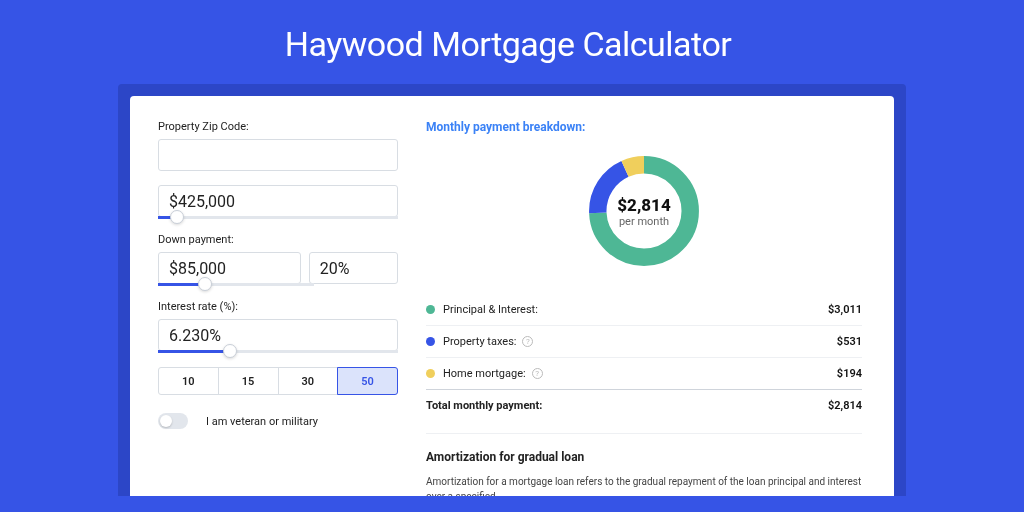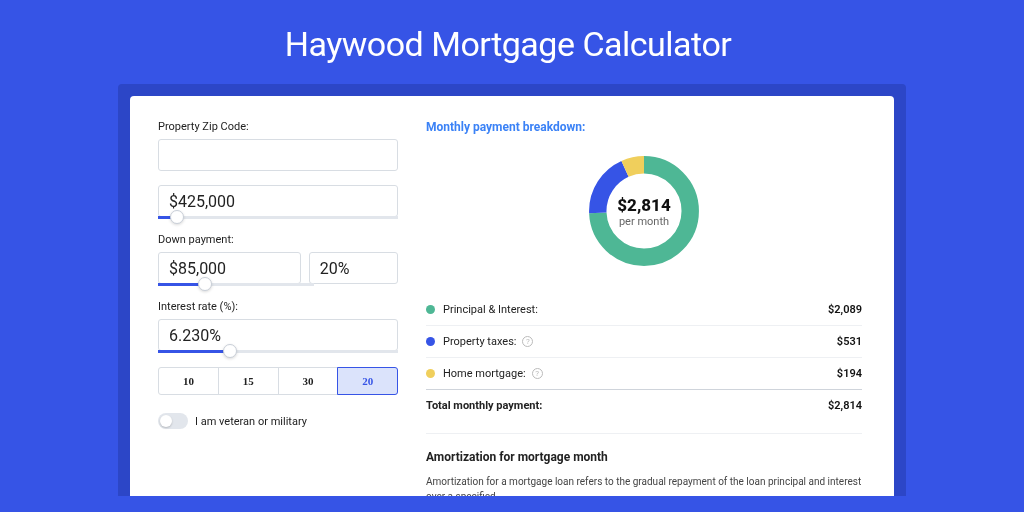--- a/index.html
+++ b/index.html
@@ -74,38 +74,38 @@
     background: #fff;
     border: 1px solid #c9cfd8;
     box-shadow: 0 1px 3px rgba(0,0,0,0.15);
     position: absolute;
     top: -6px;
     transform: translateX(-50%);
   }
   .row2 { display: flex; gap: 8px; }
   .row2 .field:first-child { flex: 1.8; }
   .row2 .field:last-child { flex: 1; }
-  .period-opts { display: flex; gap: 0; font-family: Liberation Serif, serif; }
+  .period-opts { display: flex; gap: 0; }
   .period-opt {
     flex: 1;
     height: 28px;
     border: 1px solid #d8dde3;
     display: flex;
     align-items: center;
     justify-content: center;
     font-size: 11px;
     font-weight: 600;
     color: #222;
     cursor: pointer;
     margin-left: -1px;
   }
   .period-opt:first-child { border-radius: 3px 0 0 3px; margin-left: 0; }
   .period-opt:last-child { border-radius: 0 3px 3px 0; }
   .period-opt.sel { background: #dbe3fb; border-color: #3654e6; color: #3654e6; position: relative; z-index: 1; }
-  .toggle-row { display: flex; align-items: center; gap: 7px; margin-top: 18px; }
+  .toggle-row { display: flex; align-items: center; gap: 18px; margin-top: 18px; }
   .toggle {
     width: 30px; height: 16px; border-radius: 10px;
     background: #e2e6ec; position: relative;
   }
   .toggle-knob {
     width: 12px; height: 12px; border-radius: 50%;
     background: #fff; position: absolute; top: 2px; left: 2px;
     box-shadow: 0 1px 2px rgba(0,0,0,0.2);
   }
   .toggle-label { font-size: 11px; color: #222; }
@@ -188,21 +188,21 @@
           <div class="slider-fill" style="width:30%"></div>
           <div class="slider-thumb" style="left:30%"></div>
         </div>
       </div>
 
       <div class="group">
         <div class="period-opts" id="period-opts">
             <div class="period-opt">10</div>
             <div class="period-opt">15</div>
             <div class="period-opt">30</div>
-            <div class="period-opt sel">20</div>
+            <div class="period-opt sel">50</div>
           </div>
       </div>
 
       <div class="toggle-row">
         <div class="toggle">
           <div class="toggle-knob"></div>
         </div>
         <span class="toggle-label">I am veteran or military</span>
       </div>
 
@@ -222,21 +222,21 @@
             <div class="donut-amt">$2,814</div>
             <div class="donut-per">per month</div>
           </div>
         </div>
       </div>
 
       <div id="legend-rows">
           <div class="legend-row">
             <span class="dot" style="background: rgb(78, 183, 149);"></span>
             <span class="legend-label">Principal &amp; Interest:</span>
-            <span class="legend-val">$2,089</span>
+            <span class="legend-val">$3,011</span>
           </div>
           <div class="legend-row">
             <span class="dot" style="background: rgb(54, 84, 230);"></span>
             <span class="legend-label">Property taxes:</span>
             <span class="legend-help">?</span>
             <span class="legend-val">$531</span>
           </div>
           <div class="legend-row">
             <span class="dot" style="background: rgb(240, 207, 92);"></span>
             <span class="legend-label">Home mortgage:</span>
@@ -244,20 +244,20 @@
             <span class="legend-val">$194</span>
           </div>
         </div>
 
       <div class="legend-row legend-total">
         <span class="legend-label">Total monthly payment:</span>
         <span class="legend-val">$2,814</span>
       </div>
 
       <div class="amort">
-        <div class="amort-title">Amortization for mortgage month</div>
+        <div class="amort-title">Amortization for gradual loan</div>
         <div class="amort-text">Amortization for a mortgage loan refers to the gradual repayment of the loan principal and interest over a specified</div>
       </div>
 
     </div>
 
   </div>
 </div>
 
 </body></html>

